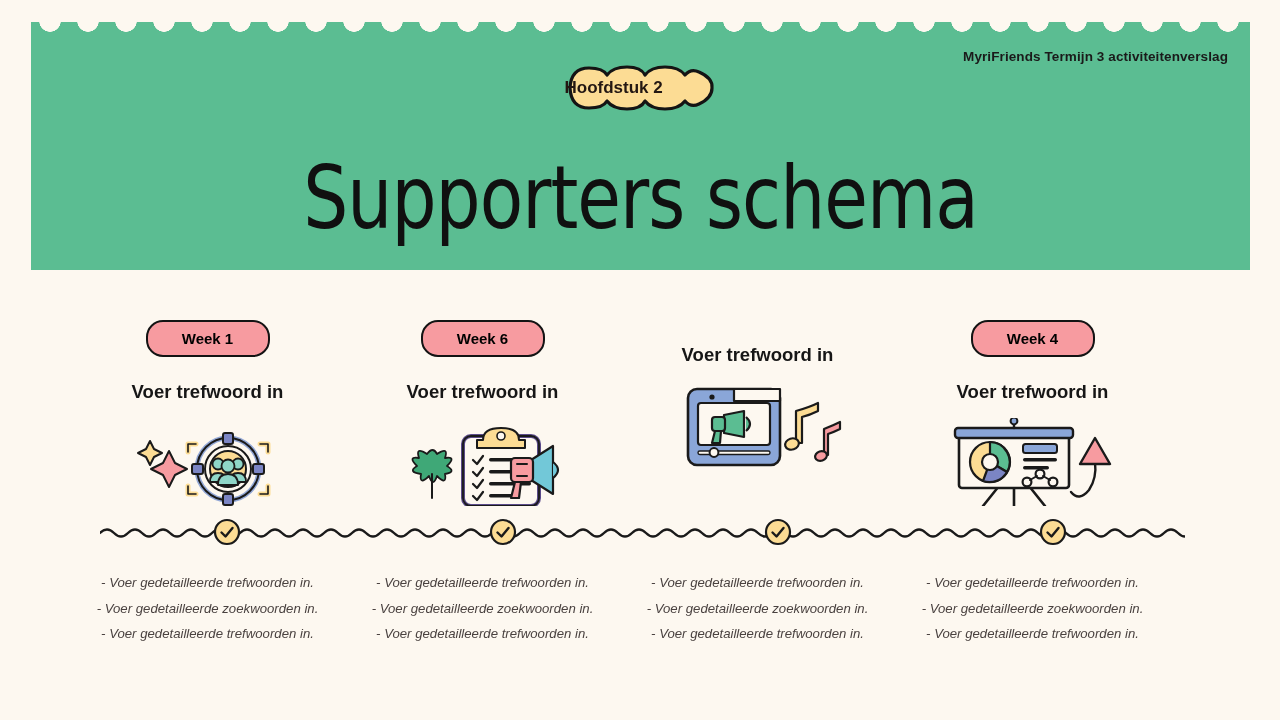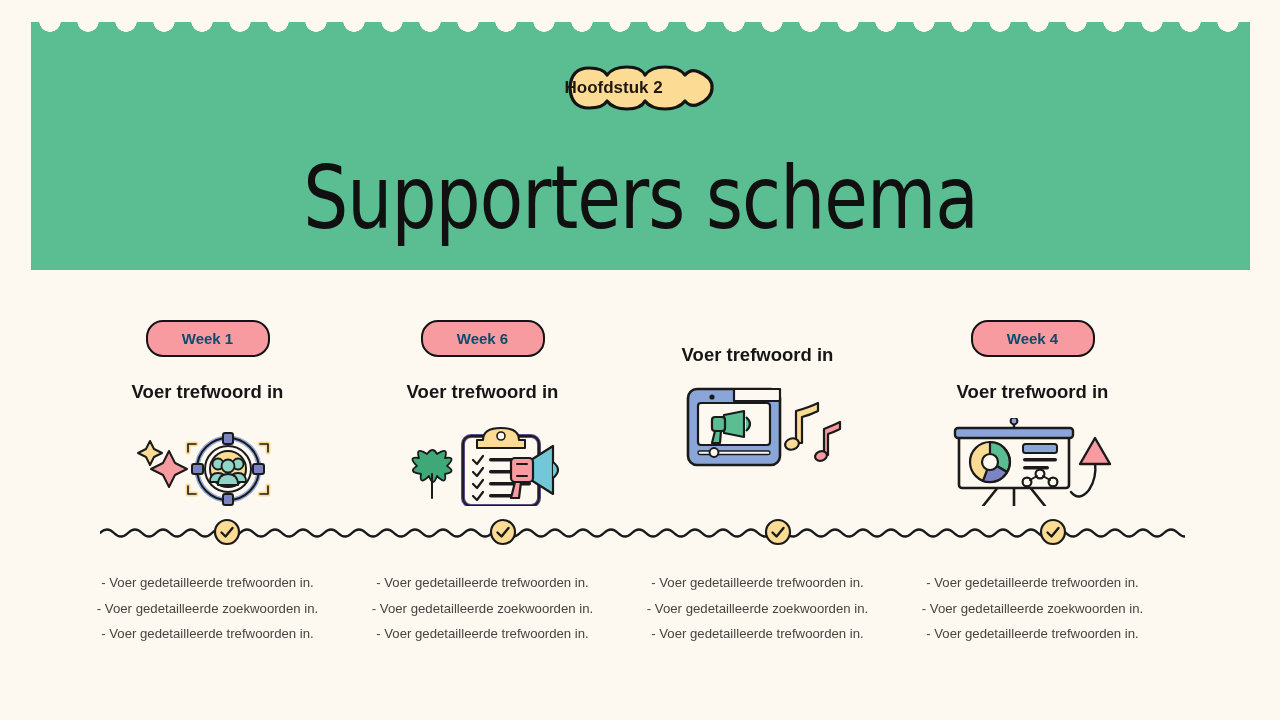--- a/index.html
+++ b/index.html
@@ -106,21 +106,21 @@
     width: 120px;
     height: 33px;
     border: 2.6px solid #131313;
     border-radius: 17px;
     background: #f79ba0;
     display: flex;
     align-items: center;
     justify-content: center;
     font-size: 15px;
     font-weight: bold;
-    color: #0c4a6e;
+    color: #000000;
   }
   .col-heading {
     margin-top: 24px;
     font-size: 18.5px;
     font-weight: bold;
     color: #161616;
   }
   .icon-row {
     margin-top: 15px;
     height: 88px;
@@ -161,28 +161,30 @@
     width: 275px;
     display: flex;
     flex-direction: column;
     align-items: center;
   }
   .bline {
     font-size: 13.2px;
     color: #4a4240;
     line-height: 25.5px;
     white-space: nowrap;
+    font-style: italic;
   }
 </style>
 </head>
 <body>
 
 <div class="header">
   <div class="scallop"></div>
 
+  <div class="header-note">MyriFriends Termijn 3 activiteitenverslag</div>
 
   <div class="chapter-badge-wrap">
     <div class="chapter-badge">
       <svg width="152" height="48" viewBox="0 0 152 48">
         <path d="M24 4 Q38 4 42 11 Q48 3 62 3 Q76 3 80 11 Q86 3 100 3 Q114 3 120 11 Q126 4 134 8
                  Q148 14 147 24 Q147 34 134 40 Q126 44 120 37 Q114 45 100 45 Q86 45 80 37
                  Q76 45 62 45 Q48 45 42 37 Q38 44 24 44 Q6 44 5 24 Q6 4 24 4 Z" fill="#fcdc94" stroke="#141414" stroke-width="3.2" stroke-linejoin="round"></path>
       </svg>
       <span>Hoofdstuk 2</span>
     </div>

